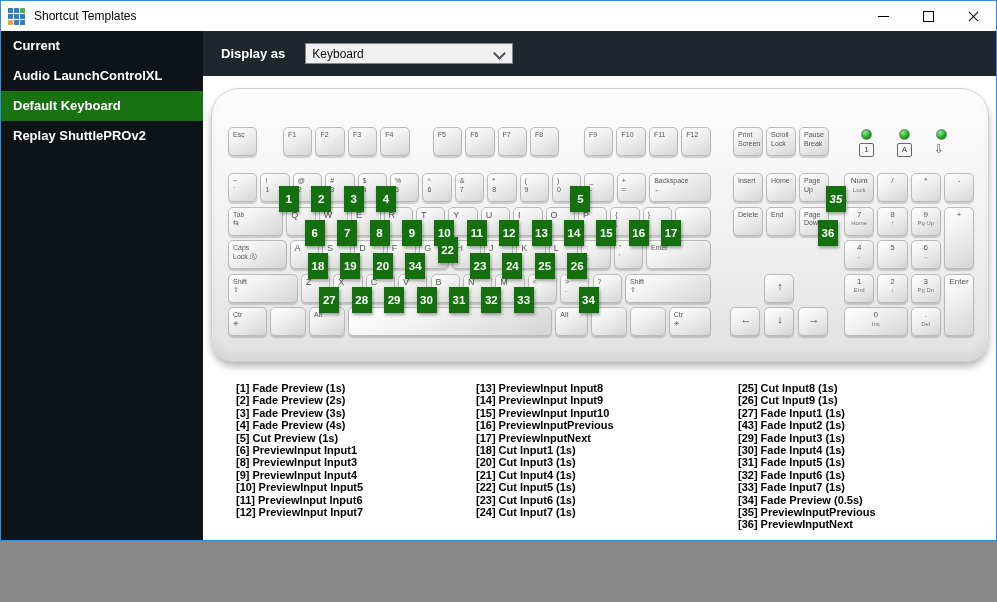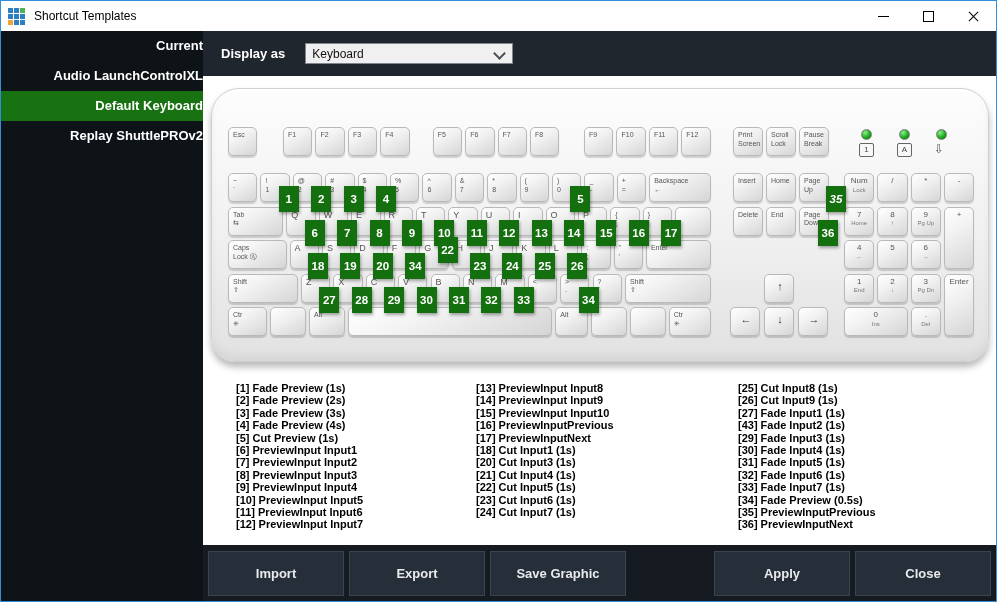--- a/index.html
+++ b/index.html
@@ -1,36 +1,36 @@
 <!DOCTYPE html>
 <html><head>
 <meta charset="utf-8">
 <style>
   html,body{margin:0;padding:0;background:#888;}
   .window{
-    position:relative;width:997px;height:602px;box-sizing:border-box;
+    position:relative;width:997px;height:541px;box-sizing:border-box;
     border:1px solid #2f8fde;background:#fff;overflow:hidden;
     font-family:"Liberation Sans","DejaVu Sans",sans-serif;
   }
   
   .titlebar{height:30px;background:#ffffff;display:flex;align-items:center;padding-left:7px;}
   .logo{width:17px;height:17px;display:grid;grid-template-columns:repeat(3,1fr);grid-template-rows:repeat(3,1fr);gap:1px;flex:0 0 auto;}
   .logo span{display:block;width:100%;height:100%;}
   .title{margin-left:9px;font-size:12px;color:#000;}
   .win-controls{margin-left:auto;display:flex;height:100%;}
   .win-btn{width:45px;height:100%;display:flex;align-items:center;justify-content:center;}
   .ico-min{width:11px;height:1px;background:#000;}
   .ico-max{width:9px;height:9px;border:1px solid #000;}
   .ico-close{position:relative;width:11px;height:11px;}
   .ico-close::before,.ico-close::after{content:"";position:absolute;left:-1px;top:5px;width:13px;height:1px;background:#000;}
   .ico-close::before{transform:rotate(45deg);}
   .ico-close::after{transform:rotate(-45deg);}
   
   .main-row{display:flex;height:571px;}
-  .sidebar{width:202px;flex:0 0 202px;background:#0d1317;text-align:right;}
+  .sidebar{width:202px;flex:0 0 202px;background:#0d1317;}
   .side-item{height:30px;line-height:30px;padding-left:12px;color:#fff;font-size:13px;font-weight:bold;white-space:nowrap;overflow:hidden;}
   .side-item.selected{background:#187211;}
   .content{flex:1;display:flex;flex-direction:column;background:#fff;min-width:0;border-radius:15px;}
   
   .toolbar{height:45px;flex:0 0 45px;background:#20262d;display:flex;align-items:center;}
   .display-label{color:#fff;font-size:13px;font-weight:bold;margin-left:18px;}
   .combo{margin-left:20px;width:208px;height:21px;background:#f0f0f0;border:1px solid #7f858c;position:relative;display:flex;align-items:center;padding-left:6px;font-size:12px;color:#111;box-sizing:border-box;}
   .combo-arrow{position:absolute;right:8px;top:5px;width:7px;height:7px;border-right:2px solid #4a4f55;border-bottom:2px solid #4a4f55;transform:rotate(45deg);}
   
   .main-area{flex:1;position:relative;background:#fff;overflow:hidden;}
@@ -501,21 +501,20 @@
             <div class="led-glyph" style="left: 722px; top: 54px;">⇩</div>
           </div>
         <div class="shortcuts" id="shortcuts">
             <div class="scol c1">
               <div class="sline">[1] Fade Preview (1s)</div>
               <div class="sline">[2] Fade Preview (2s)</div>
               <div class="sline">[3] Fade Preview (3s)</div>
               <div class="sline">[4] Fade Preview (4s)</div>
               <div class="sline">[5] Cut Preview (1s)</div>
               <div class="sline">[6] PreviewInput Input1</div>
-              <div class="sline">[7] PreviewInput Input2</div>
               <div class="sline">[8] PreviewInput Input3</div>
               <div class="sline">[9] PreviewInput Input4</div>
               <div class="sline">[10] PreviewInput Input5</div>
               <div class="sline">[11] PreviewInput Input6</div>
               <div class="sline">[12] PreviewInput Input7</div>
             </div>
             <div class="scol c2">
               <div class="sline">[13] PreviewInput Input8</div>
               <div class="sline">[14] PreviewInput Input9</div>
               <div class="sline">[15] PreviewInput Input10</div>

